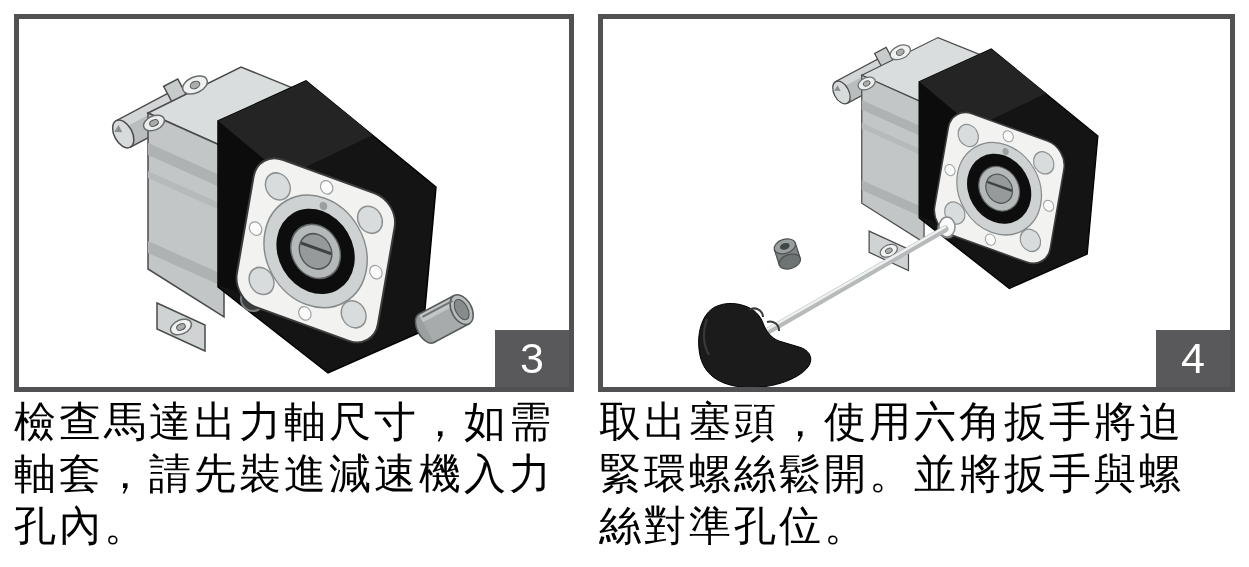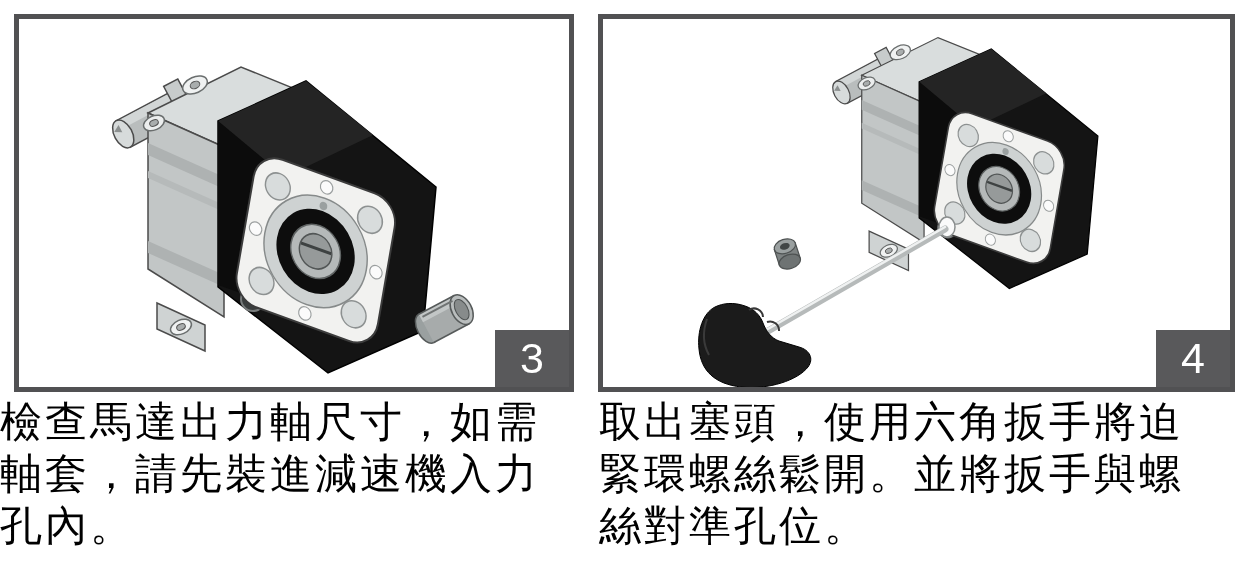--- a/index.html
+++ b/index.html
@@ -42,21 +42,21 @@
     position:absolute;
     top:396px;
     margin:0;
     color:#000000;
     font-size:42px;
     line-height:52px;
     letter-spacing:3px;
     white-space:pre-line;
     font-weight:400;
   }
-  .caption-left{left:0;width:578px;}
+  .caption-left{left:14px;width:578px;}
   .caption-right{left:599px;width:648px;}
   .defs-svg{position:absolute;width:0;height:0;}
 </style>
 </head>
 <body>
 
 <div class="page">
 
   <svg class="defs-svg" aria-hidden="true">
     <defs>

